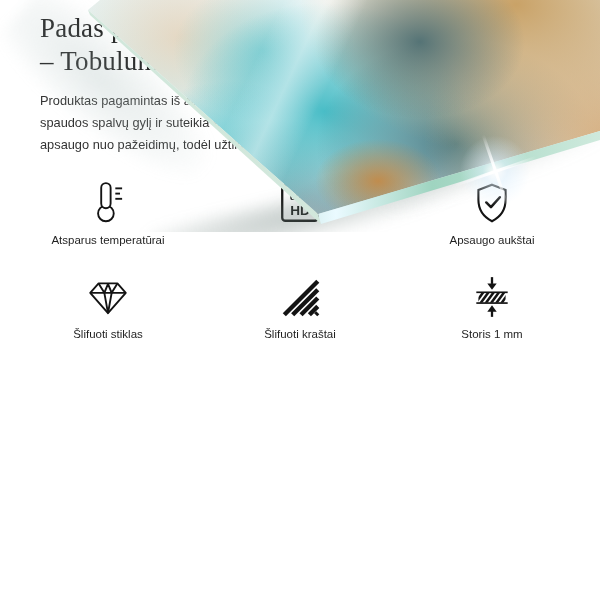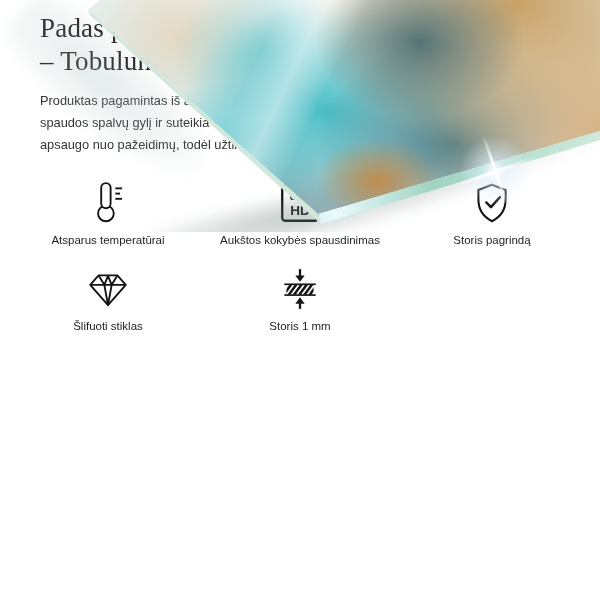--- a/index.html
+++ b/index.html
@@ -67,21 +67,21 @@
     margin:12px 40px 0;
     font-family:"Liberation Serif","DejaVu Serif",serif;
     font-weight:400;color:var(--c-heading,#1e1e1e);
     font-size:27px;line-height:33px;letter-spacing:0.2px;
   }
   .desc{
     margin:12px 40px 0;width:530px;
     font-size:12.8px;line-height:22px;color:var(--c-body_text,#333);
   }
   
-  .features{margin:24px 12px 0;display:grid;grid-template-columns:repeat(3,1fr);row-gap:20px;}
+  .features{margin:24px 12px 0;display:grid;grid-template-columns:repeat(3,1fr);row-gap:28px;}
   .feature{display:flex;flex-direction:column;align-items:center;}
   .feature svg{width:46px;height:46px;color:var(--c-icon,#141414);}
   .feature-label{margin-top:8px;font-size:11.5px;color:#1f1f1f;white-space:nowrap;}
 </style>
 </head>
 <body>
 
 <div class="page">
 
   <div class="hero">
@@ -117,41 +117,50 @@
       </svg>
       <div class="feature-label">Atsparus temperatūrai</div>
     </div>
 
     <div class="feature">
       <svg viewBox="0 0 44 44" fill="none" stroke="currentColor" aria-hidden="true">
         <rect x="5" y="5" width="34" height="34" rx="3" stroke-width="2.2"></rect>
         <text x="22" y="19" text-anchor="middle" stroke="none" fill="currentColor" font-family="Liberation Sans, sans-serif" font-size="9" font-weight="700">ultra</text>
         <text x="22" y="33" text-anchor="middle" stroke="none" fill="currentColor" font-family="Liberation Sans, sans-serif" font-size="13" font-weight="800">HD</text>
       </svg>
-      <div class="feature-label">Aukštos kokybės spausdinimas</div>
     </div>
 
     <div class="feature">
       <svg viewBox="0 0 44 44" fill="none" stroke="currentColor" stroke-width="2" aria-hidden="true">
         <path d="M22 4.5 L35 9.5 V19 C35 29.5 29.5 35.7 22 39.5 C14.5 35.7 9 29.5 9 19 V9.5 Z"></path>
         <path d="M16.5 21.5 L21 26 L29.5 16.5" stroke-width="2.4" stroke-linecap="round" stroke-linejoin="round"></path>
       </svg>
-      <div class="feature-label">Storis pagrindą</div>
+      <div class="feature-label">Apsaugo aukštai</div>
     </div>
 
     <div class="feature">
       <svg viewBox="0 0 44 44" fill="none" stroke="currentColor" stroke-width="1.8" stroke-linejoin="round" aria-hidden="true">
         <path d="M13 9 H31 L39 18 L22 37.5 L5 18 Z"></path>
         <path d="M5 18 H39"></path>
         <path d="M13 9 L18.5 18 L22 9.5 L25.5 18 L31 9"></path>
         <path d="M18.5 18 L22 37.5 M25.5 18 L22 37.5"></path>
       </svg>
       <div class="feature-label">Šlifuoti stiklas</div>
     </div>
 
+    <div class="feature">
+      <svg viewBox="0 0 44 44" fill="none" stroke="currentColor" stroke-width="4.2" aria-hidden="true">
+        <path d="M7 39 L39 7"></path>
+        <path d="M15 39 L39 15"></path>
+        <path d="M23 39 L39 23"></path>
+        <path d="M31 39 L39 31"></path>
+        <path d="M37 39 L39 37"></path>
+      </svg>
+      <div class="feature-label">Šlifuoti kraštai</div>
+    </div>
 
     <div class="feature">
       <svg viewBox="0 0 44 44" fill="none" stroke="currentColor" aria-hidden="true">
         <defs>
             <clipPath id="barclip">
               <rect x="9" y="18" width="26" height="9.5"></rect>
             </clipPath>
           </defs>
         <line x1="7" y1="17.5" x2="37" y2="17.5" stroke-width="1.6"></line>
         <line x1="7" y1="27.8" x2="37" y2="27.8" stroke-width="1.6"></line>

